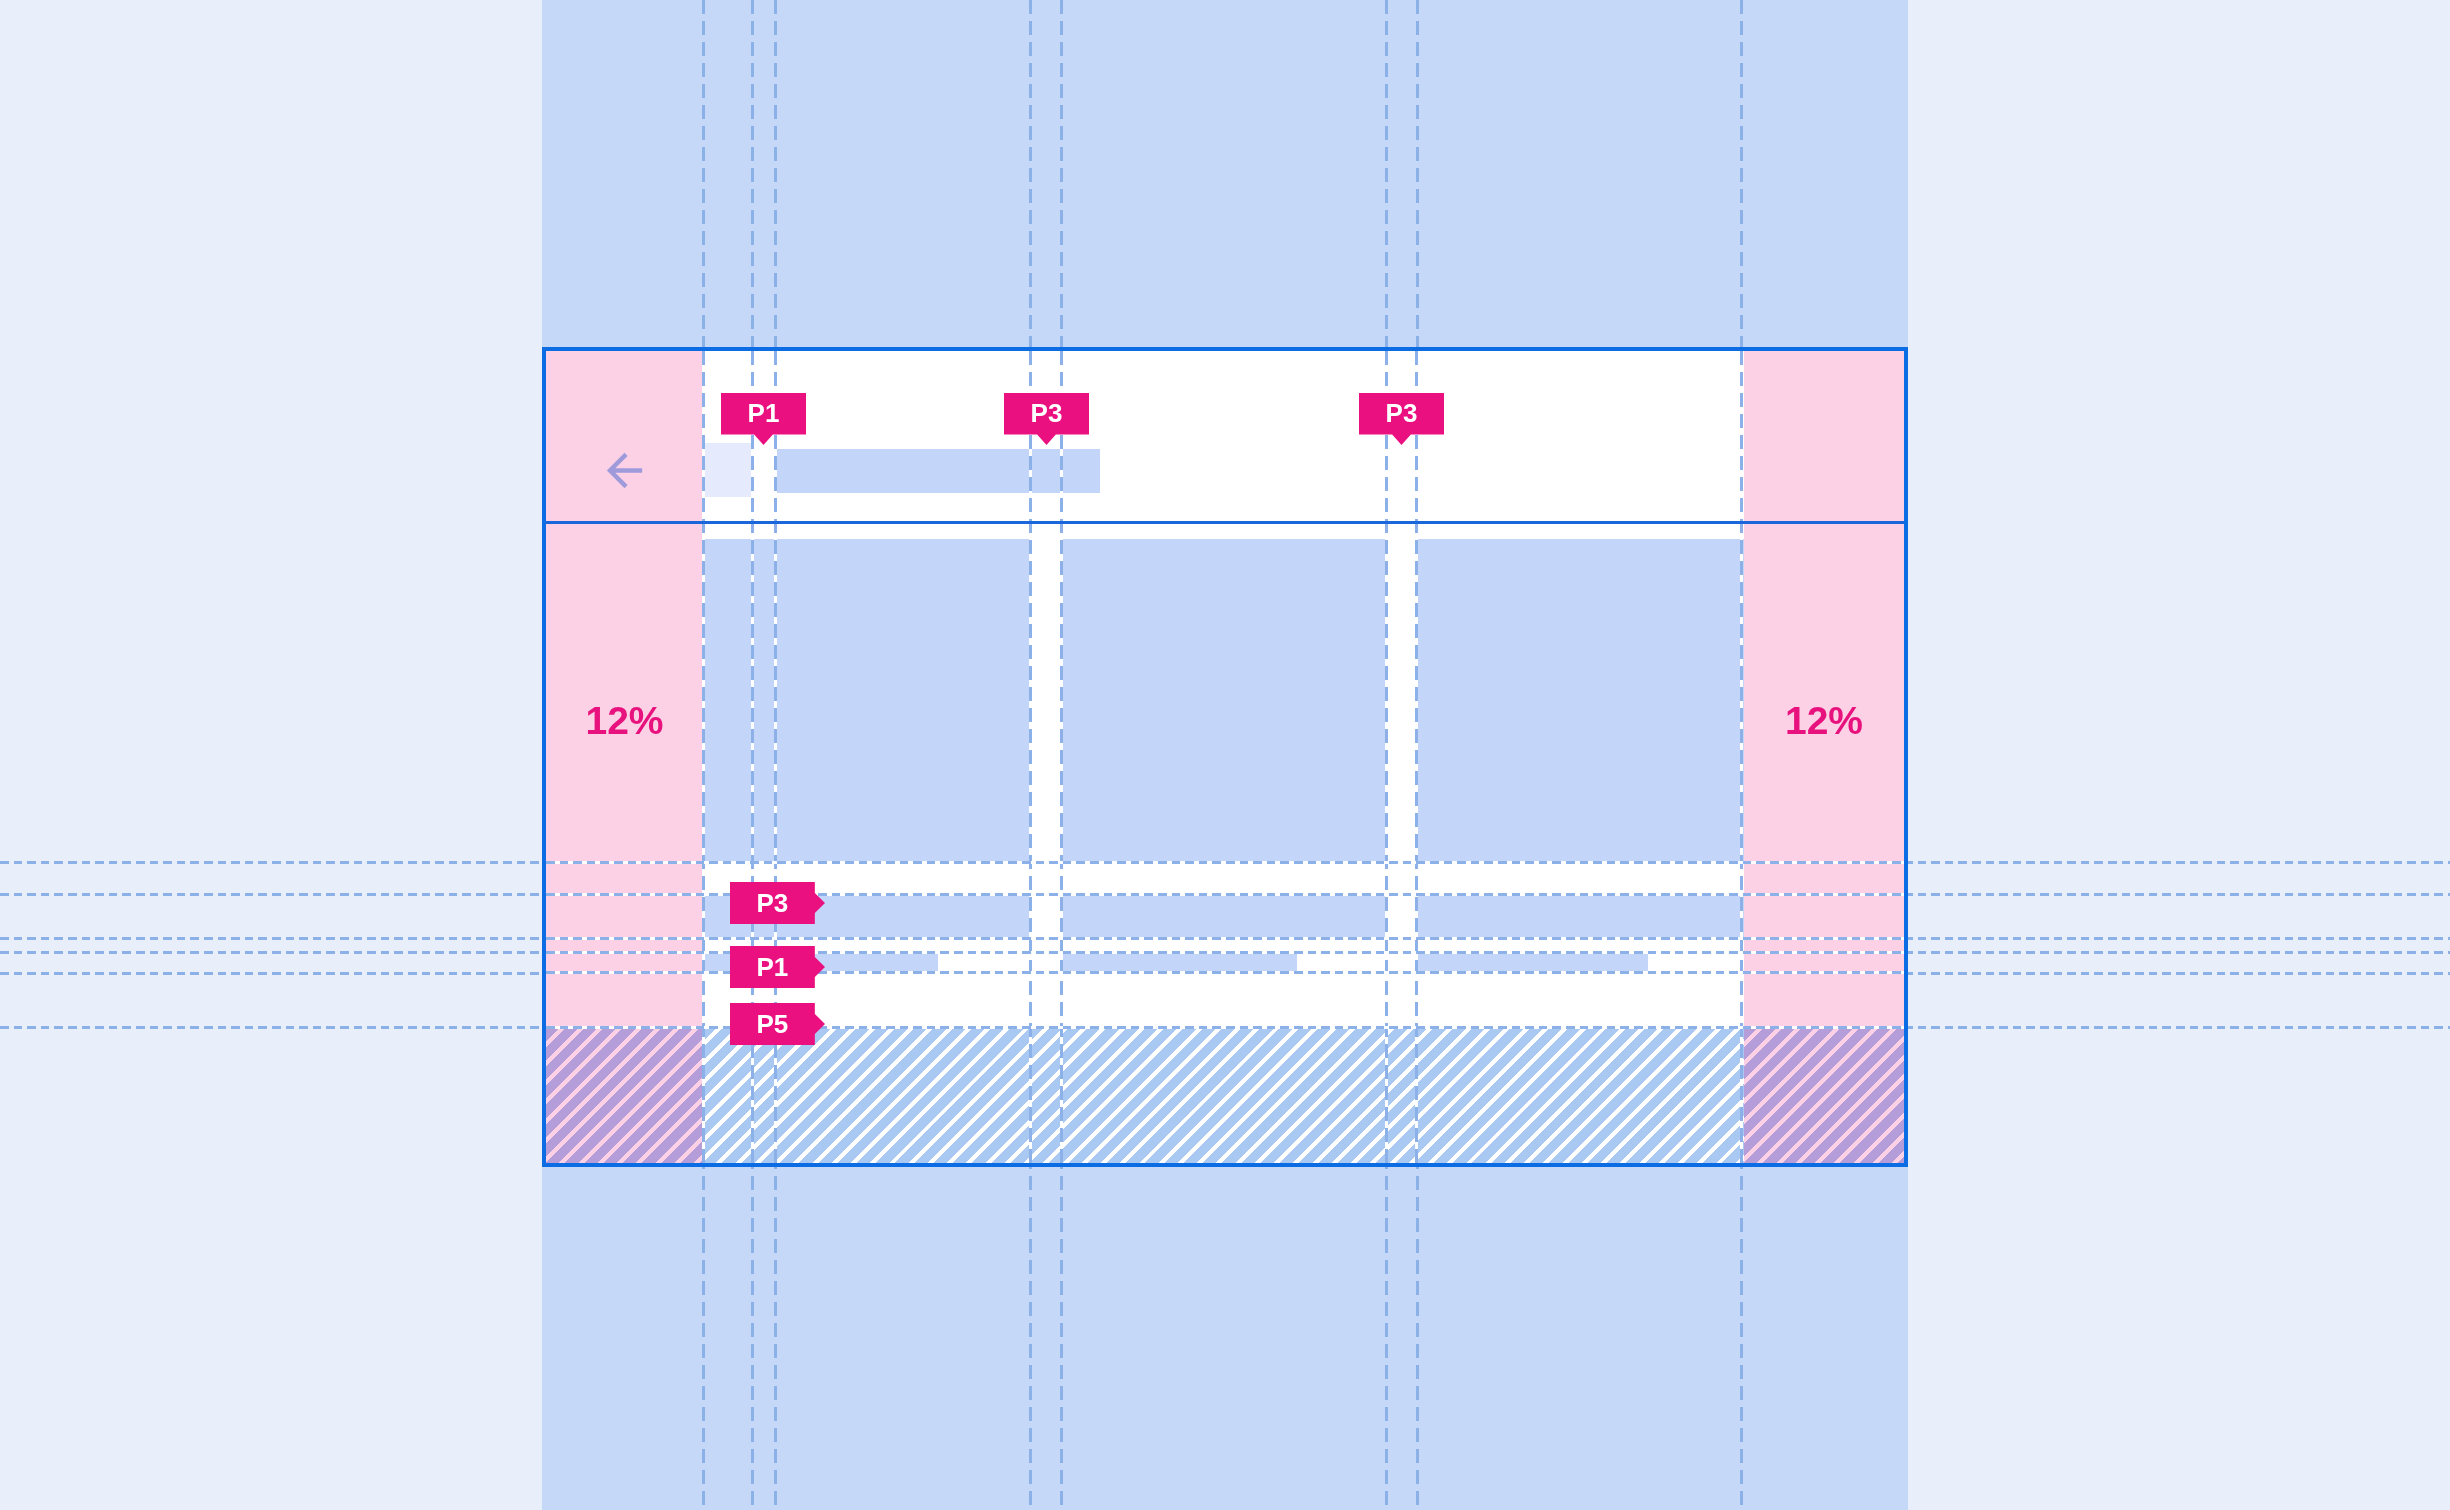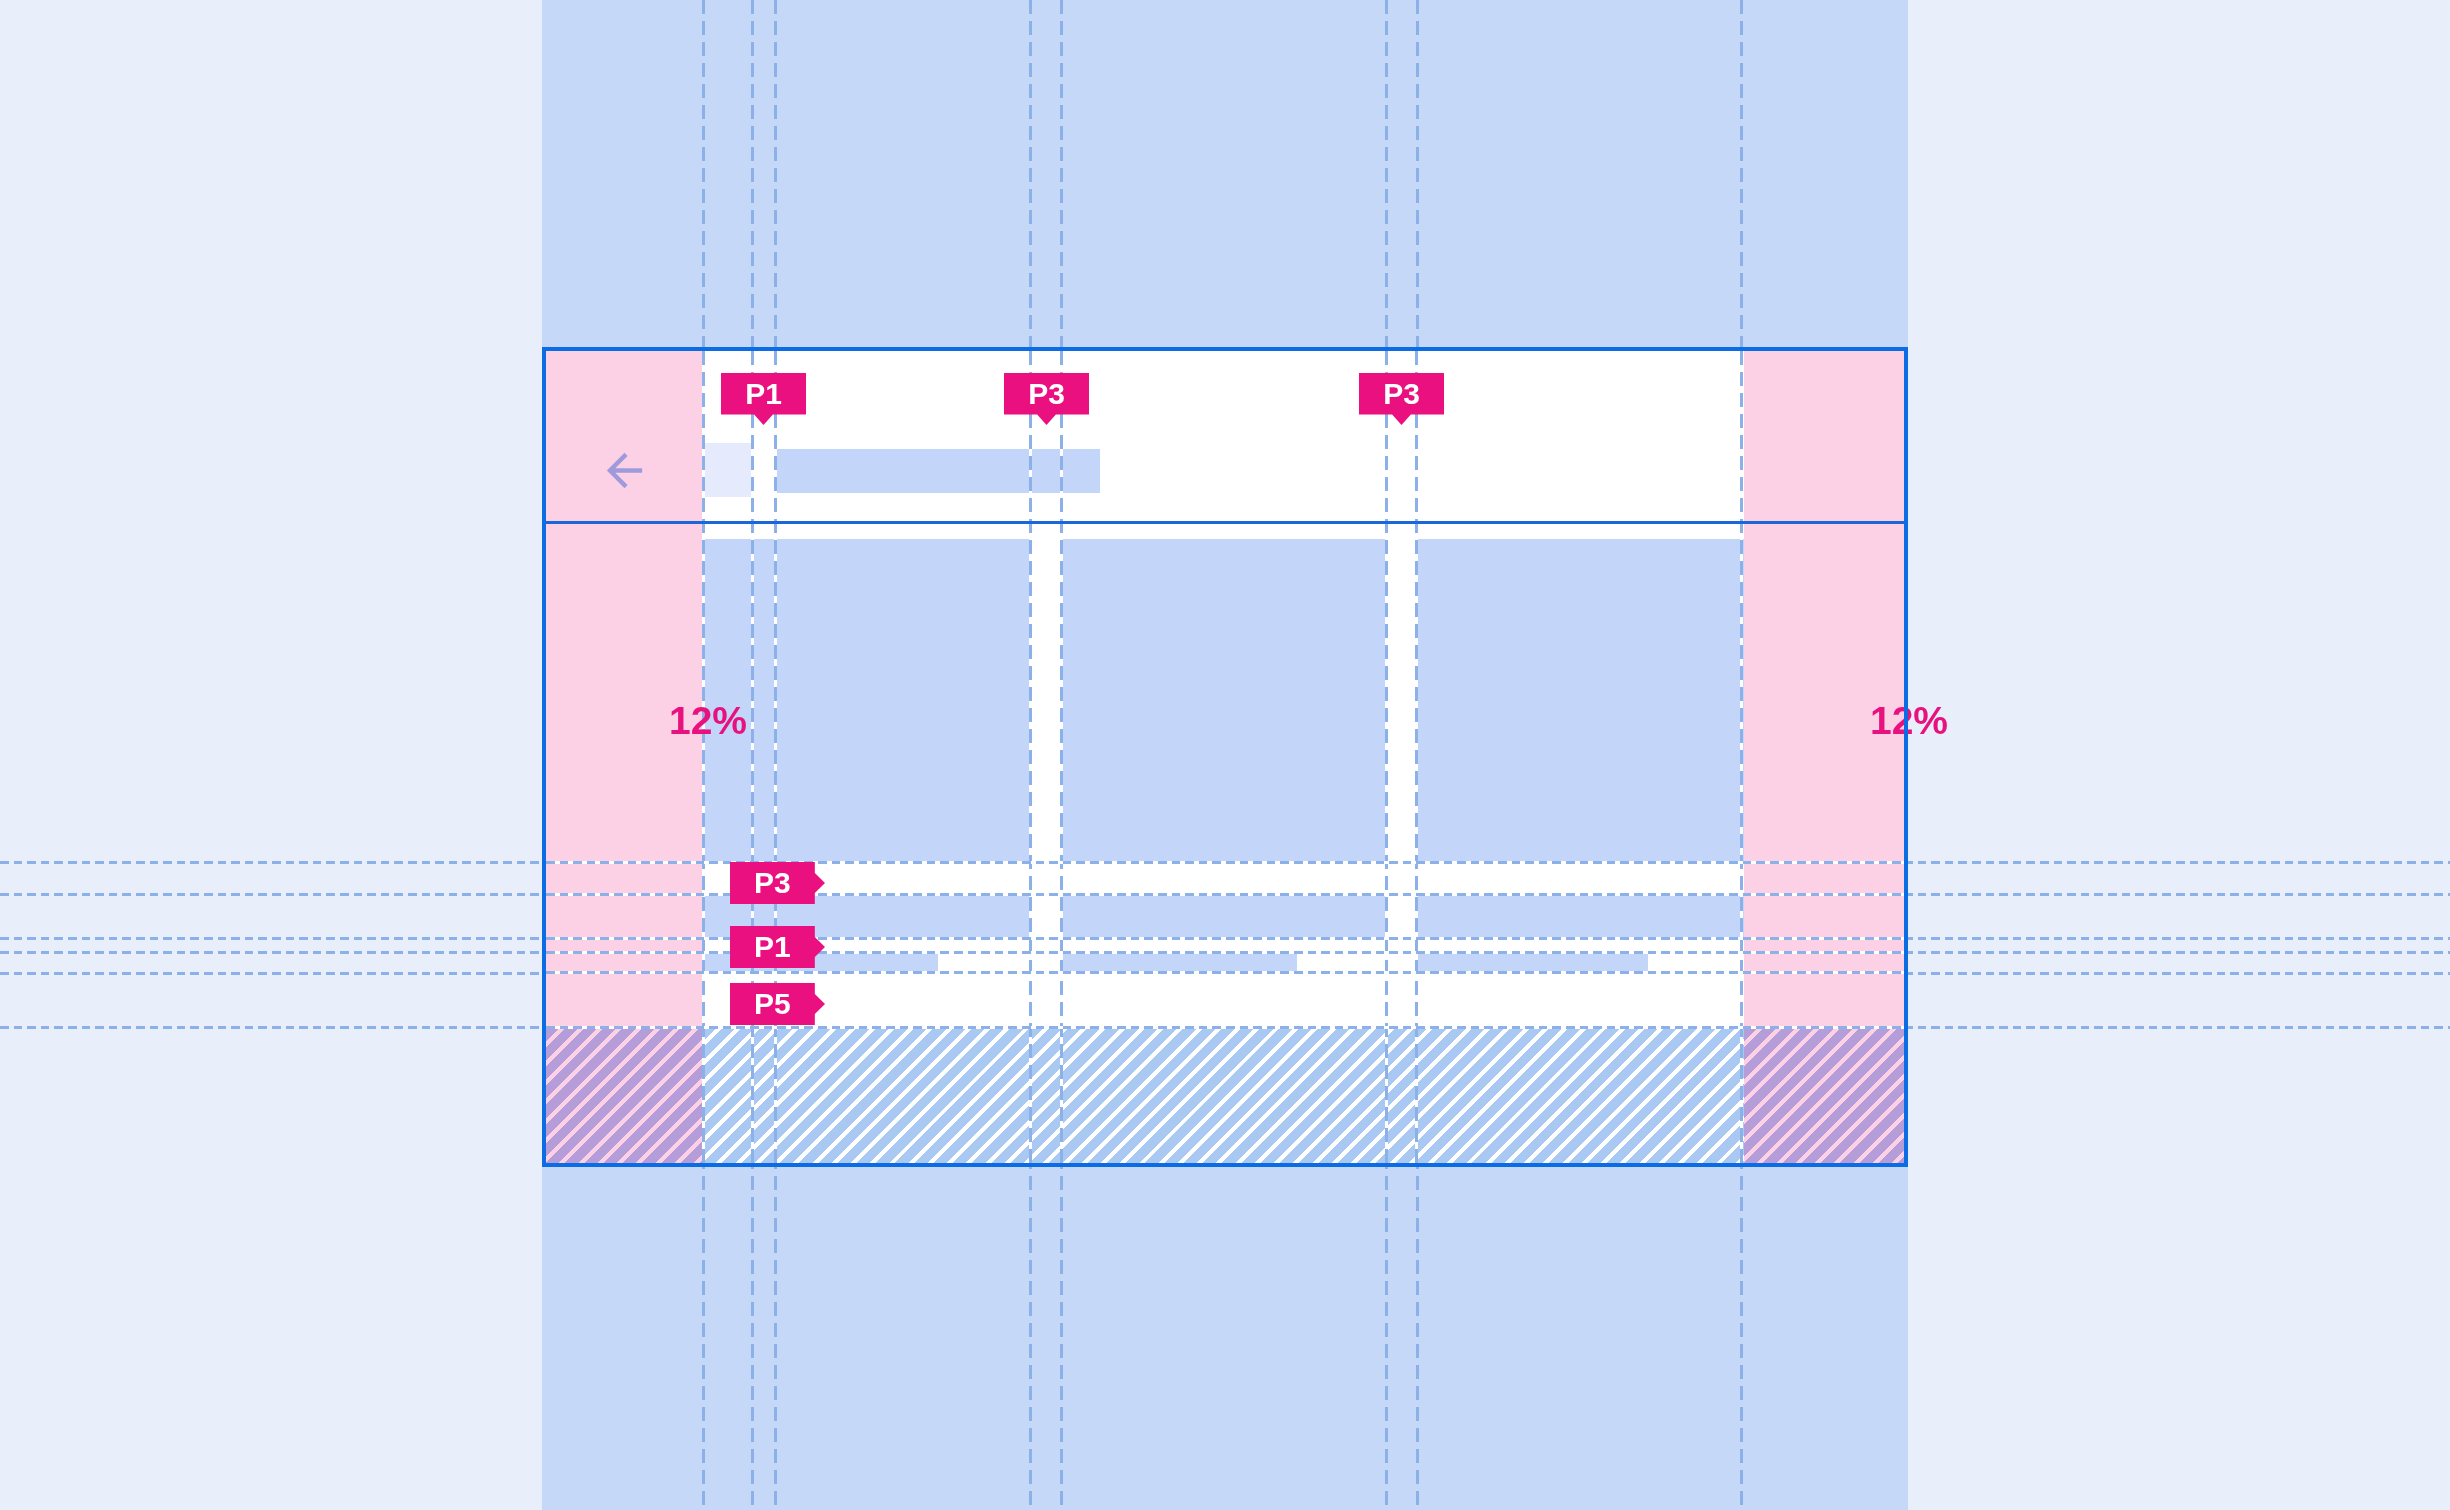--- a/index.html
+++ b/index.html
@@ -33,29 +33,29 @@
 
   
   .inner-guides{left:546px;top:351px;width:1358px;height:812px;overflow:hidden;z-index:4;}
   .vguide-in{position:absolute;top:0;height:812px;width:3.4px;
     background:repeating-linear-gradient(to bottom,var(--guide,#8cb0e8) 0 13.6px,#ffffff 13.6px 21px);}
   .hguide-in{position:absolute;left:0;width:1358px;height:3.4px;
     background:repeating-linear-gradient(to right,var(--guide,#8cb0e8) 0 8.5px,#ffffff 8.5px 13.6px);}
 
   .divider{left:546px;top:521px;width:1358px;height:3.4px;background:var(--divider,#1a66db);z-index:5;}
   .percent{top:698px;font-size:39px;font-weight:600;color:var(--percent_text,#e8127e);
-           text-align:right;line-height:46px;z-index:5;padding-left:44px;}
+           text-align:center;line-height:46px;z-index:5;}
   .back-arrow{left:598px;top:444px;width:53px;height:53px;z-index:5;}
 
   .card-border{left:542px;top:347px;width:1366px;height:820px;border:4.3px solid var(--card_border,#0b6ce4);
                box-sizing:border-box;background:transparent;z-index:6;}
 
   
   .tag{z-index:7;background:var(--tag_bg,#ea1080);color:var(--tag_text,#fff);
-       font-weight:bold;font-size:30px;display:flex;align-items:center;justify-content:center;}
+       font-weight:bold;font-size:26px;display:flex;align-items:center;justify-content:center;margin-top:20px;}
   .tag-down{width:85px;height:52px;padding-bottom:10.2px;box-sizing:border-box;
     clip-path:polygon(0 0,100% 0,100% 80%,61% 80%,50% 100%,39% 80%,0 80%);}
   .tag-right{width:95px;height:42px;padding-right:10.2px;box-sizing:border-box;
     clip-path:polygon(0 0,89.3% 0,89.3% 26%,100% 50%,89.3% 74%,89.3% 100%,0 100%);}
 </style>
 </head>
 <body>
 
 <div id="stage">
 

